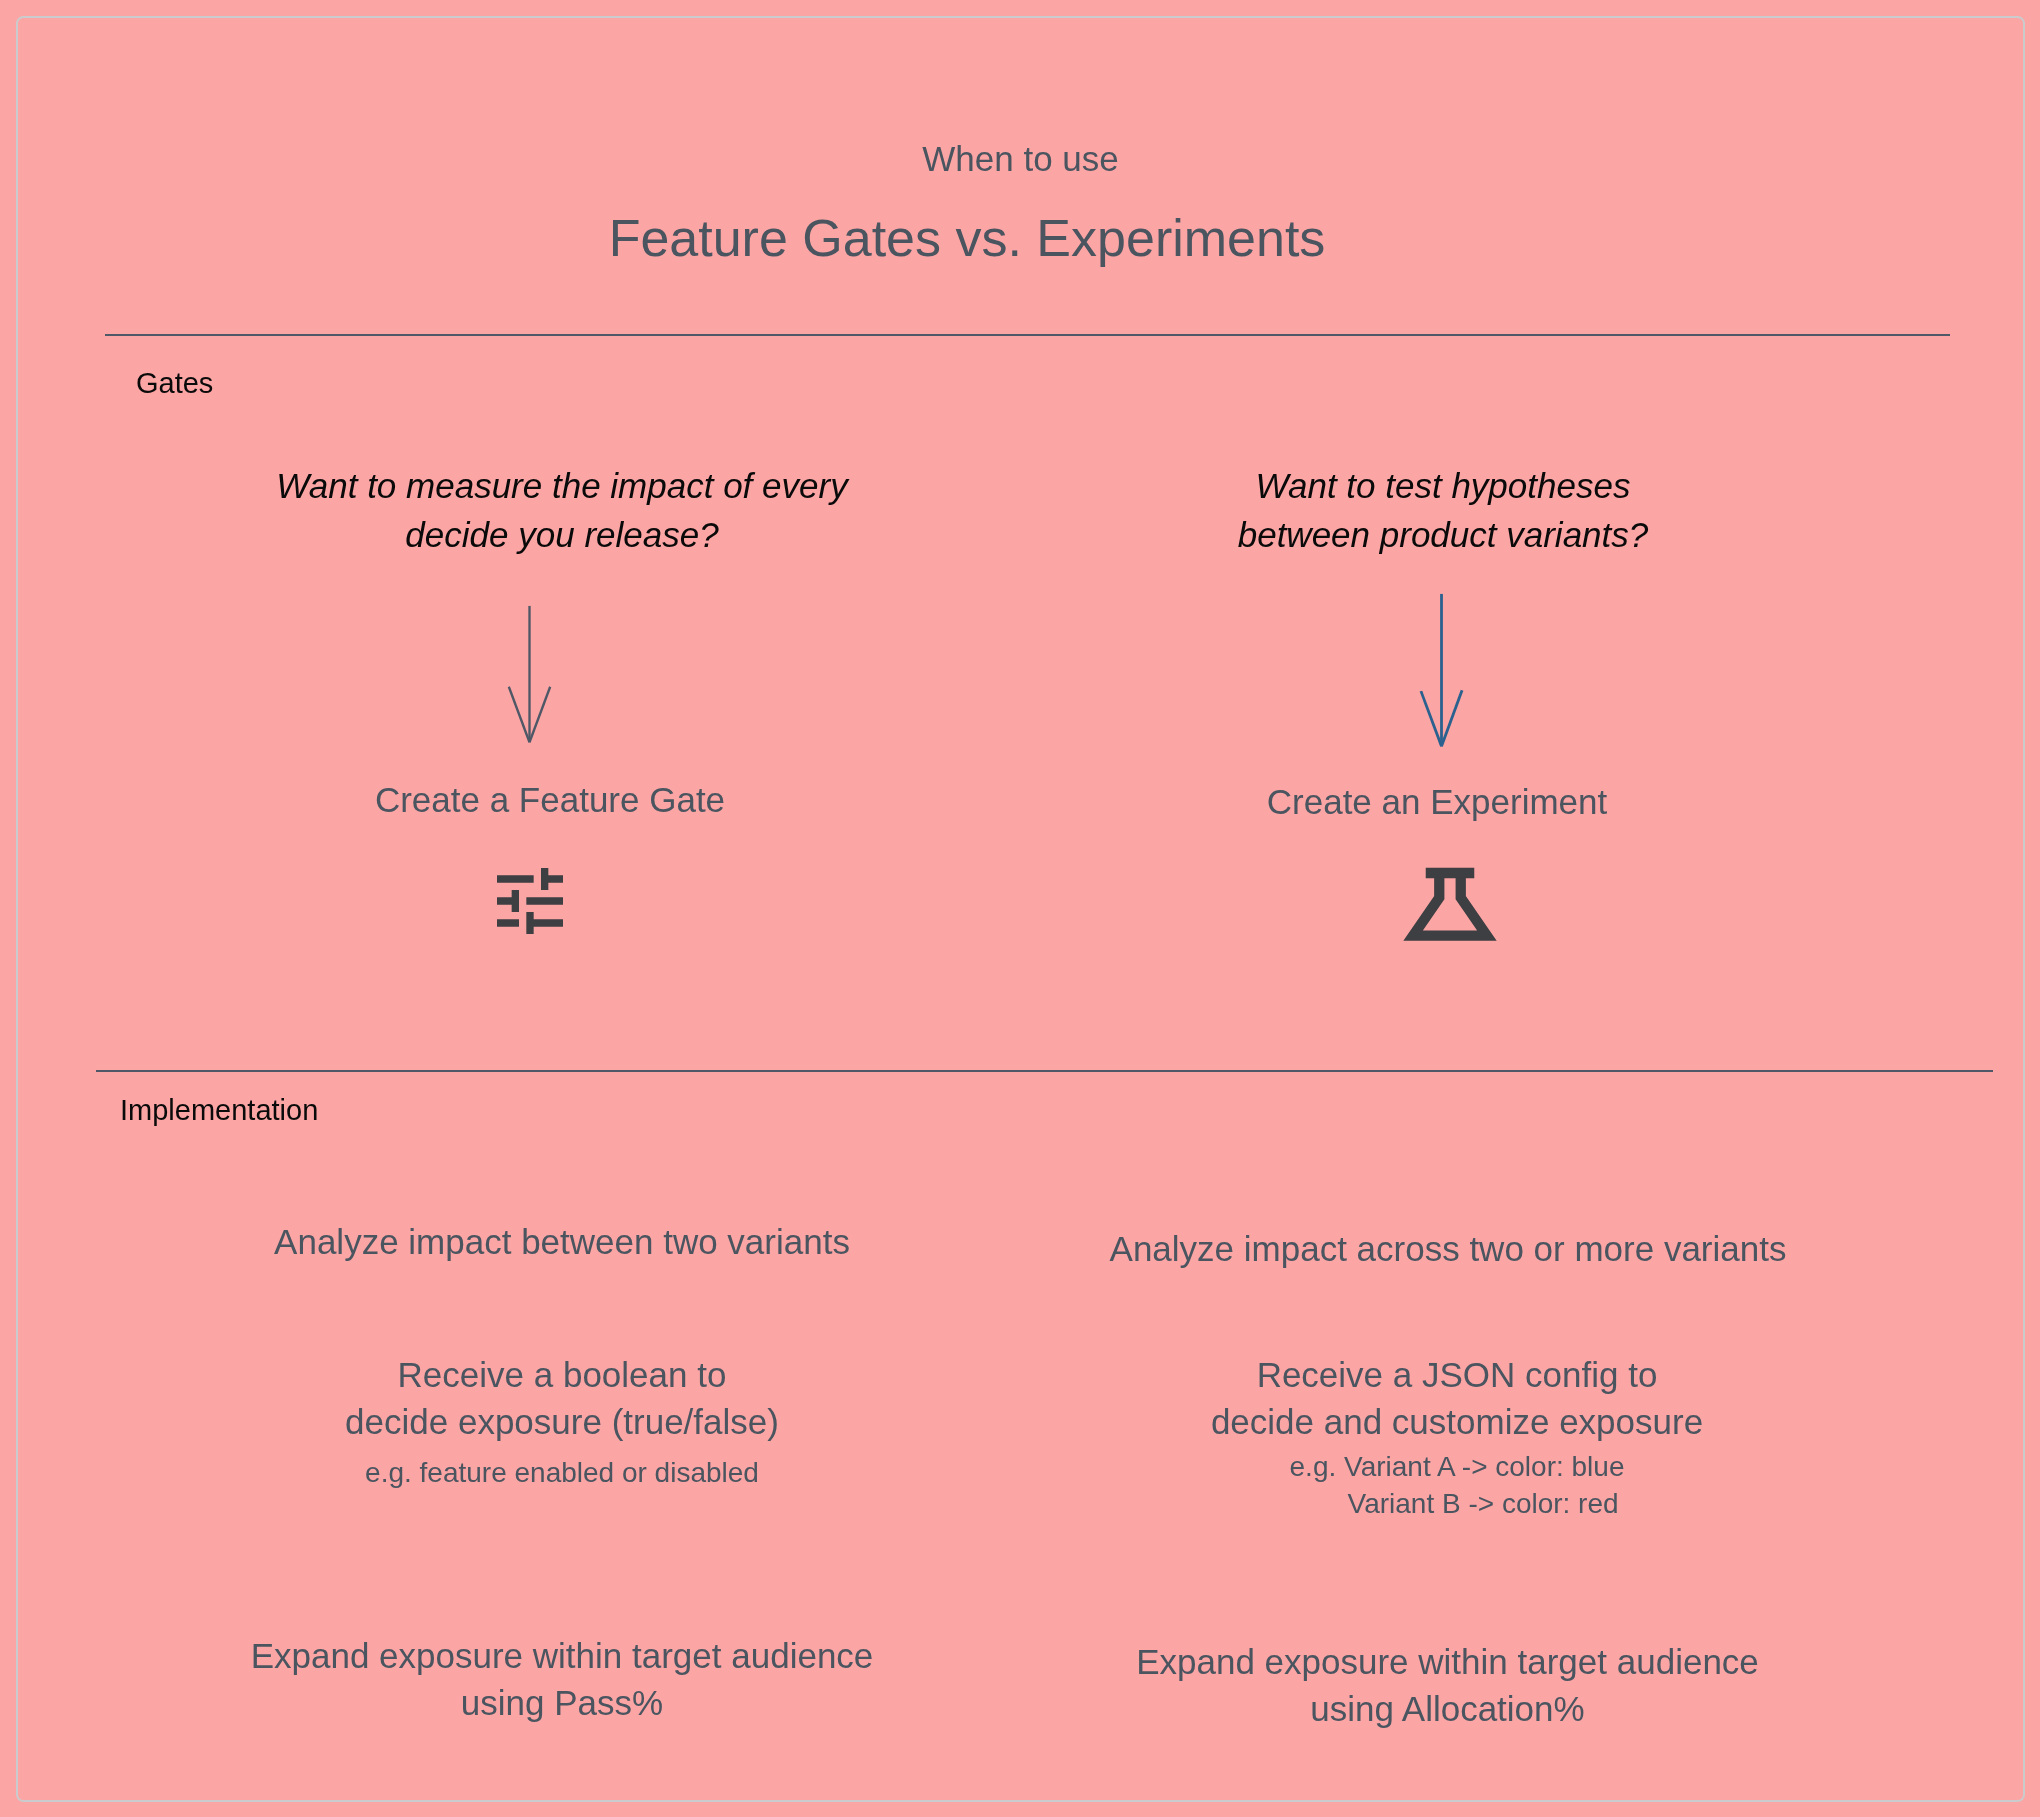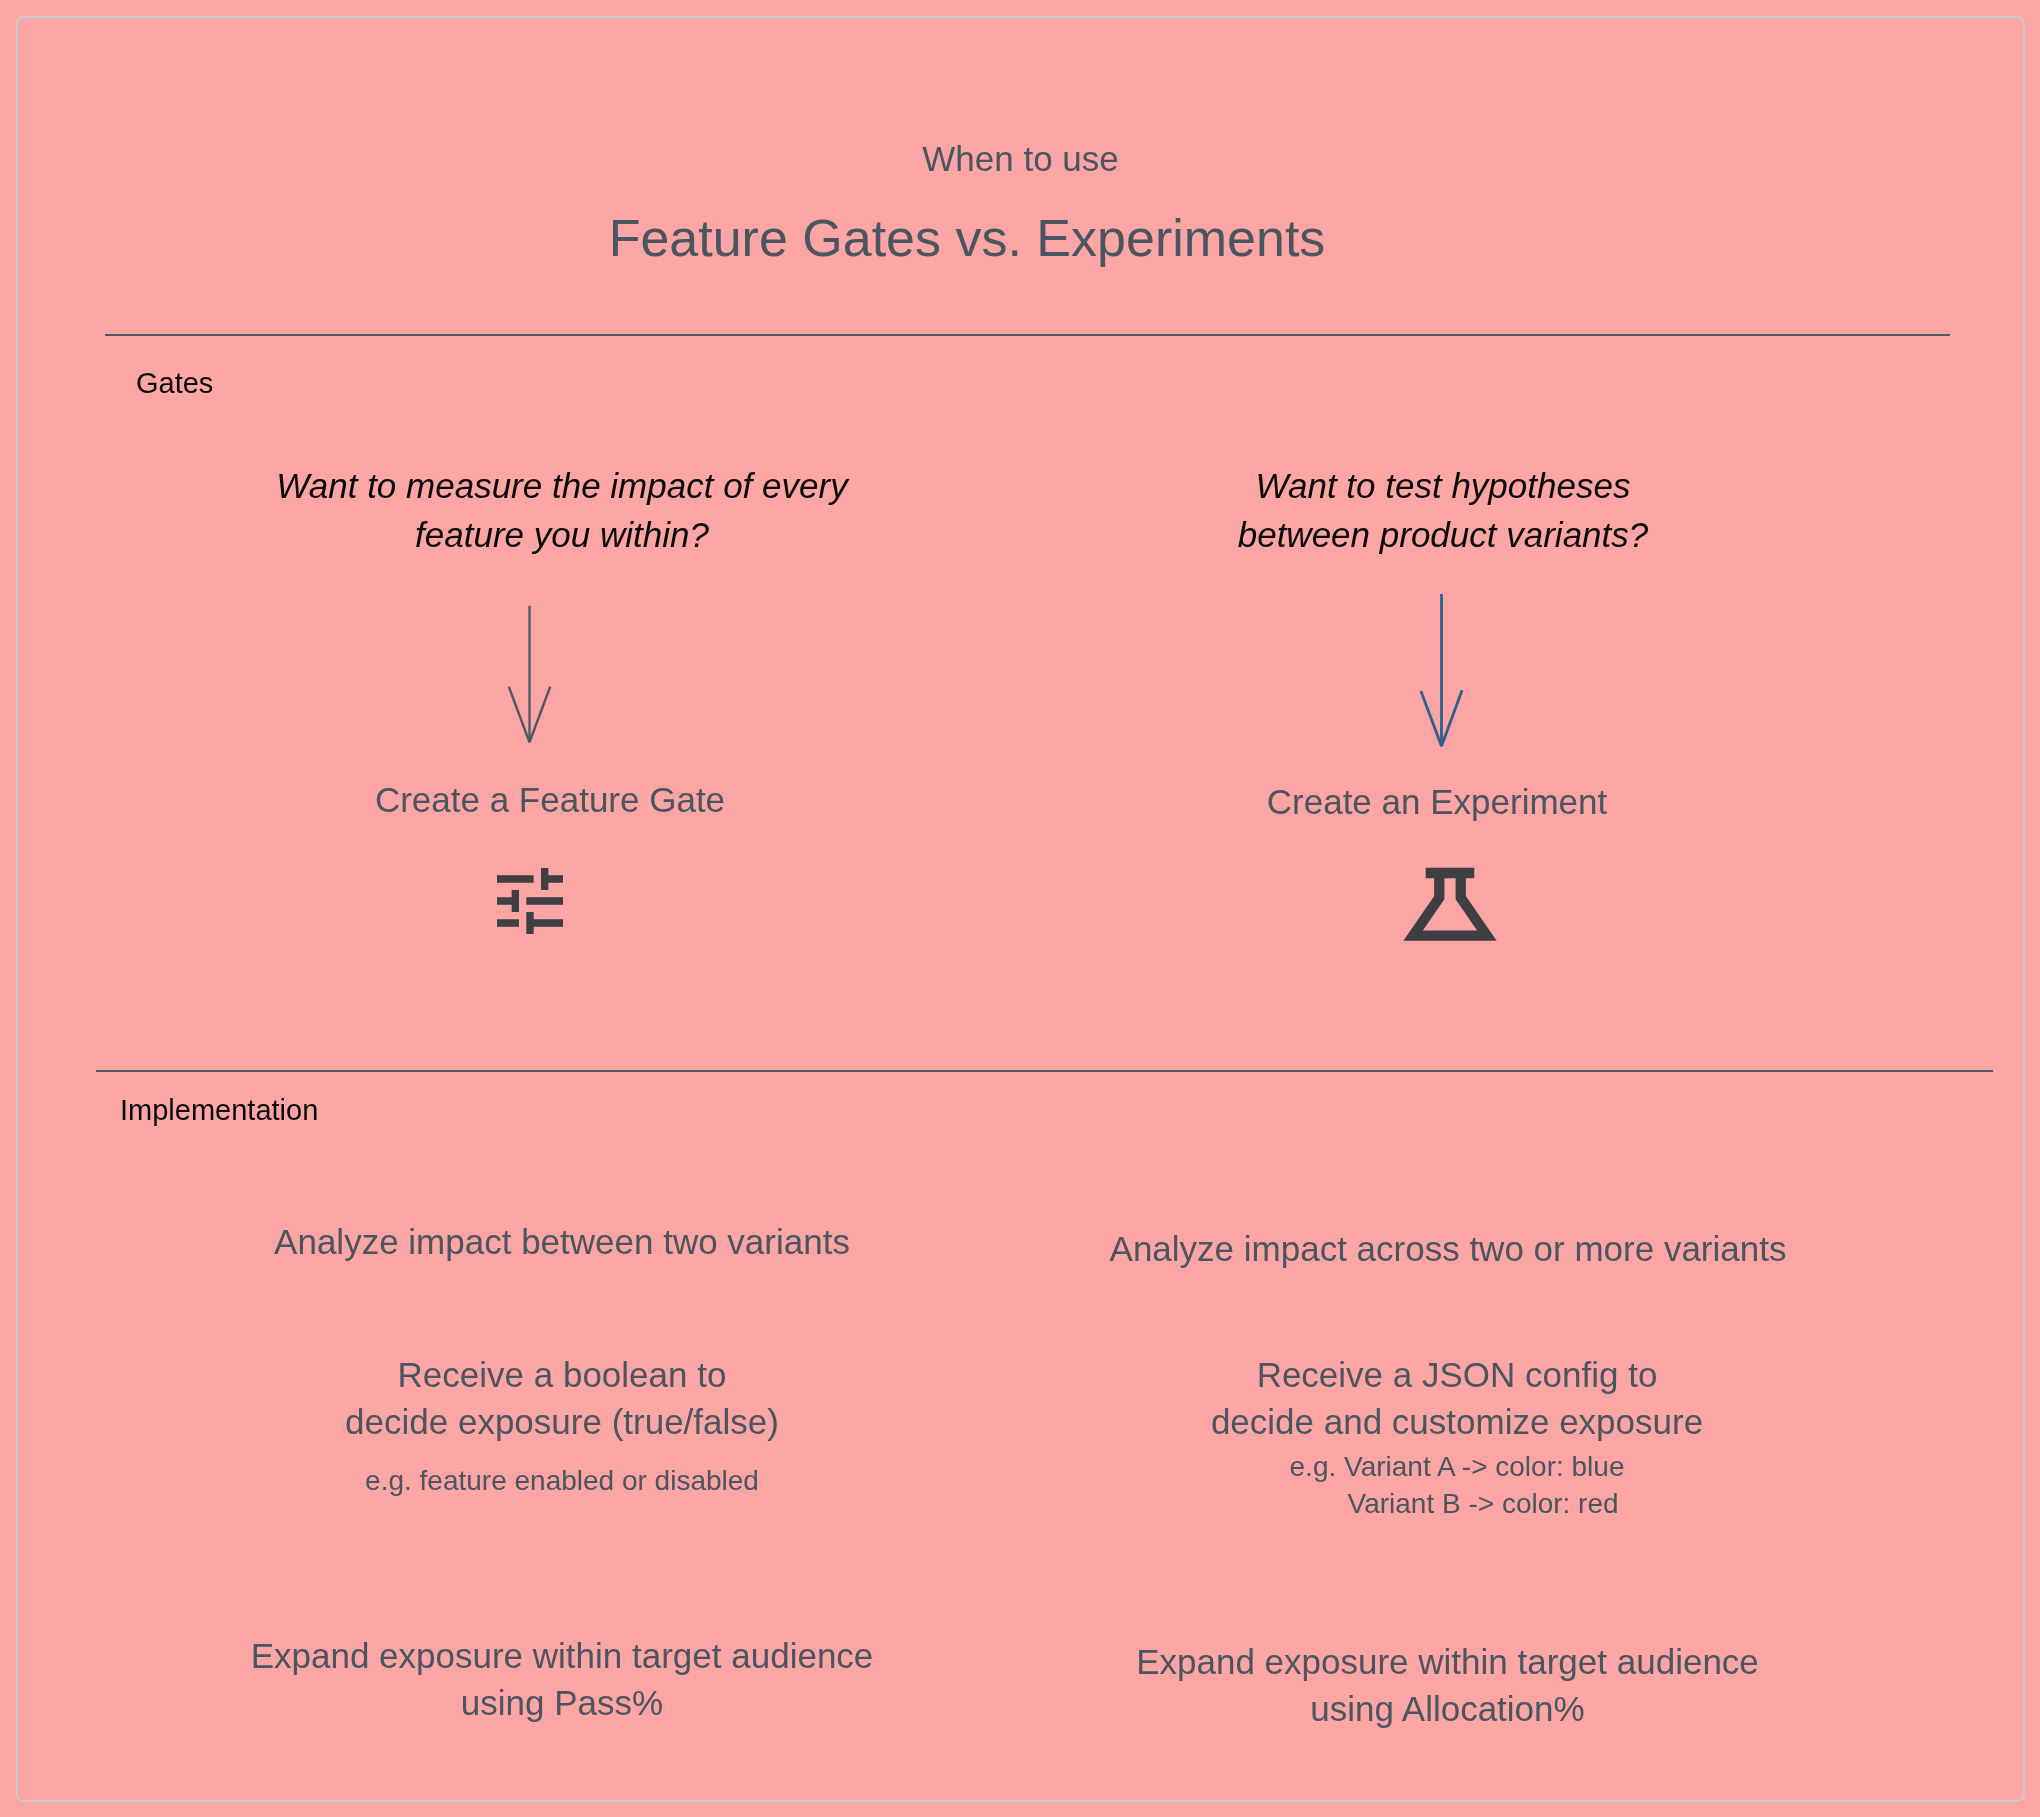--- a/index.html
+++ b/index.html
@@ -41,41 +41,41 @@
   .icon-left-box  { top: 857px; left: 486px; }
   .icon-right-box { top: 866px; left: 1402px; }
   .impl-item { font-size: 35px; line-height: 47px; color: #4a5560; }
   .impl-l1 { top: 1218px; left: 187px; width: 750px; }
   .impl-r1 { top: 1225px; left: 1073px; width: 750px; }
   .impl-l2 { top: 1351px; left: 187px; width: 750px; }
   .impl-r2 { top: 1351px; left: 1082px; width: 750px; }
   .impl-l3 { top: 1632px; left: 187px; width: 750px; }
   .impl-r3 { top: 1638px; left: 1068px; width: 759px; }
   .example { font-size: 28px; line-height: 37px; color: #4a5560; }
-  .example-l2 { top: 1454px; left: 187px; width: 750px; margin-top: 8px; }
+  .example-l2 { top: 1454px; left: 187px; width: 750px; }
   .example-r2 { top: 1448px; left: 1082px; width: 750px; }
   .example-block { display: inline-block; text-align: left; }
   .example-indent { padding-left: 58px; }
 </style>
 </head>
 <body>
 
 <div class="canvas">
 
   <div class="frame"></div>
 
   <div class="abs center slate kicker">When to use</div>
   <div class="abs center slate title">Feature Gates vs. Experiments</div>
 
   <div class="abs divider divider-1"></div>
   <div class="abs section-label need-label">Gates</div>
 
   <div class="abs center question q-left">
     <div>Want to measure the impact of every</div>
-    <div>feature you within?</div>
+    <div>decide you release?</div>
   </div>
 
   <div class="abs center question q-right">
     <div>Want to test hypotheses</div>
     <div>between product variants?</div>
   </div>
 
   <span class="abs arrow-left-box">
     <svg width="51" height="141" viewBox="0 0 54 150" fill="none">
       <line x1="27" y1="1" x2="27" y2="146" stroke="#4e5866" stroke-width="2.5"></line>

